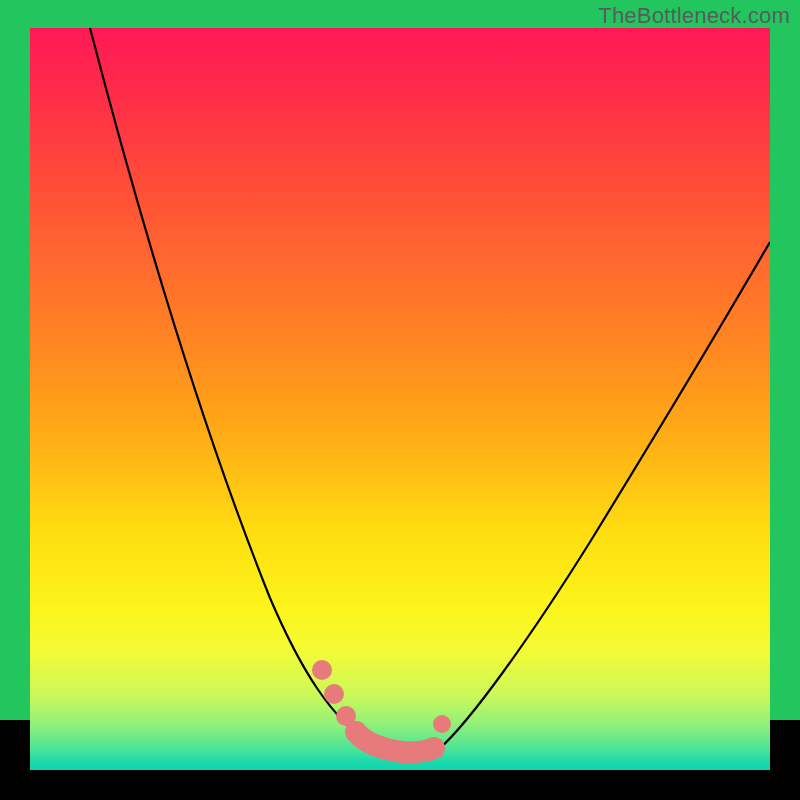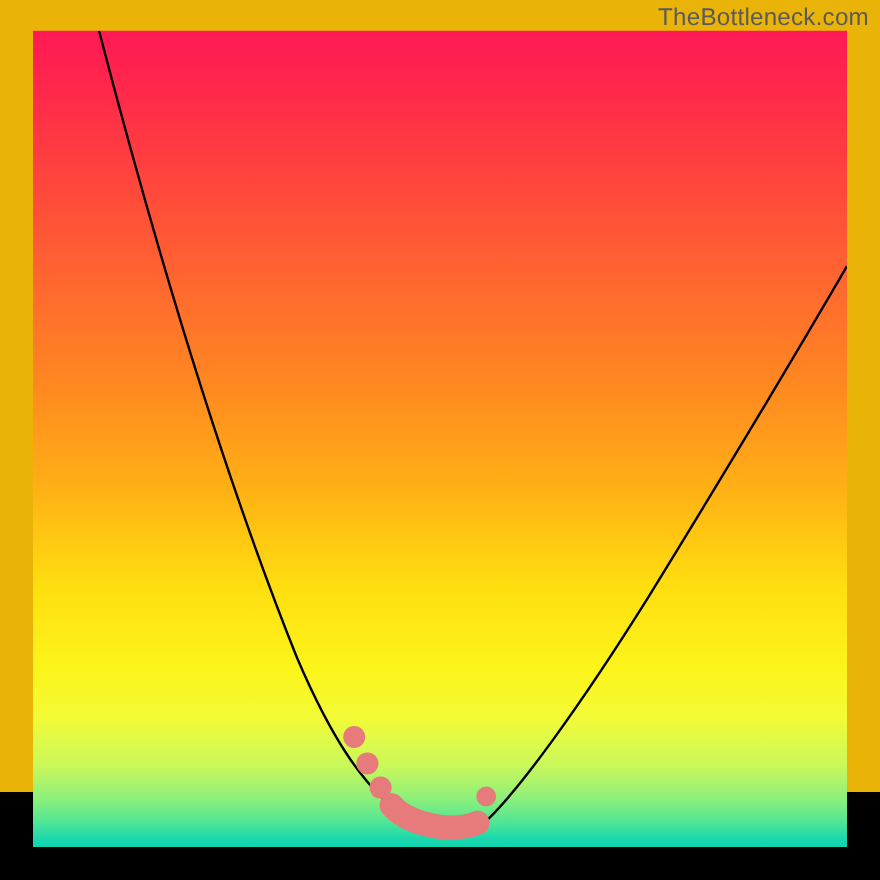--- a/index.html
+++ b/index.html
@@ -10,21 +10,21 @@
     background: #000;
     font-family: Arial, Helvetica, sans-serif;
     overflow: hidden;
   }
   .frame {
     position: absolute;
     left: 0;
     top: 0;
     width: 800px;
     height: 720px;
-    background: #eab308;
+    background: #22c55e;
   }
   .plot-area {
     position: absolute;
     left: 30px;
     top: 28px;
     width: 740px;
     height: 742px;
     
     background: linear-gradient(
       to bottom,

